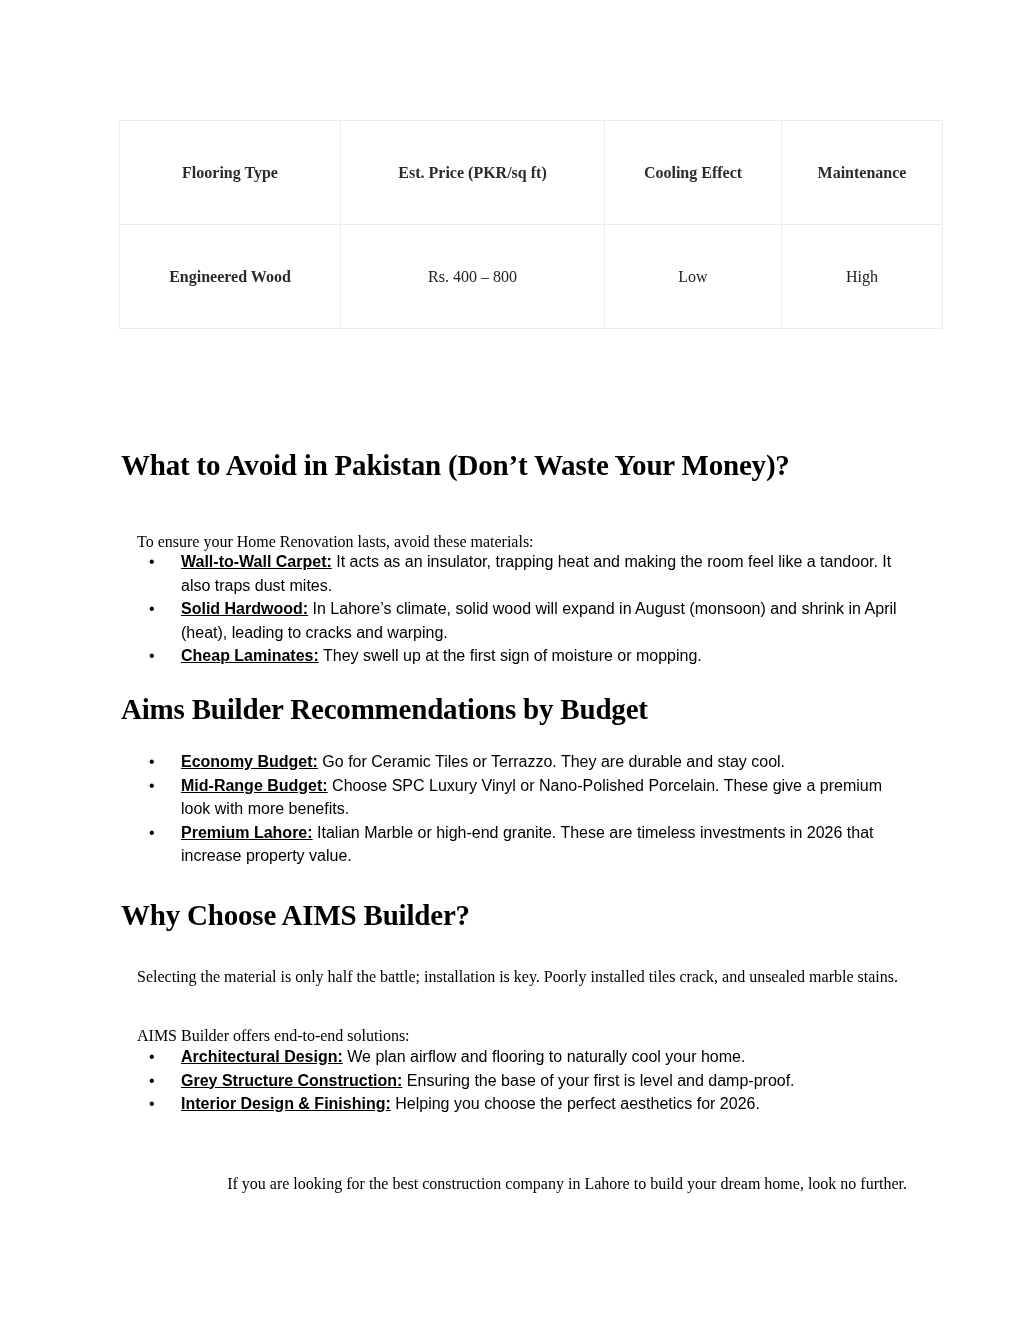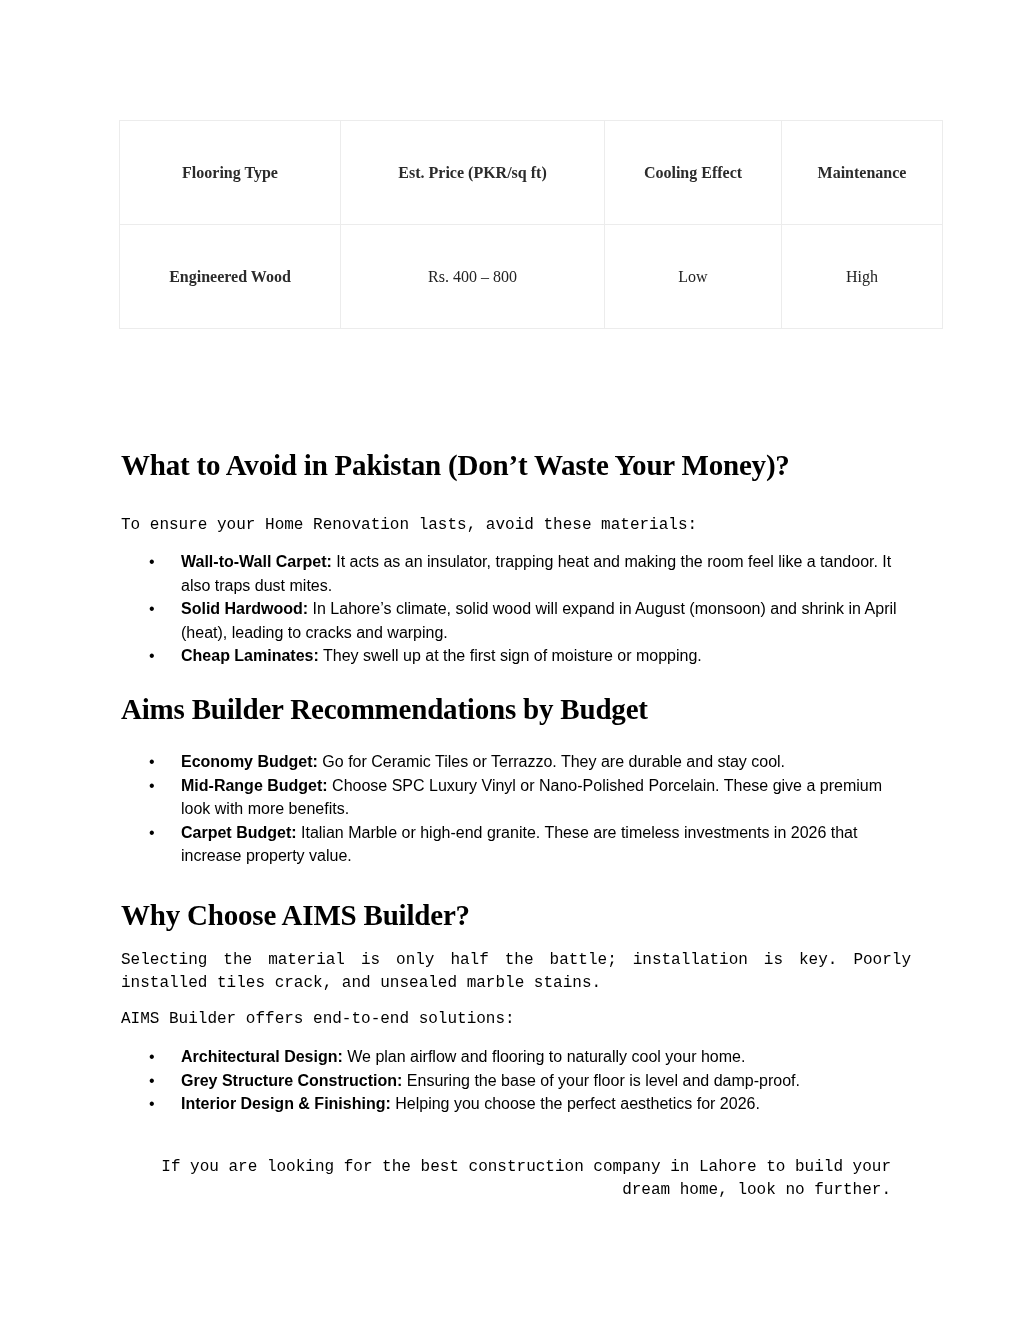--- a/index.html
+++ b/index.html
@@ -19,34 +19,34 @@
     table.flooring th { font-weight: bold; color: #2b2b2b; }
     table.flooring td.first { font-weight: bold; color: #2b2b2b; }
     col.c1 { width: 221px; } col.c2 { width: 264px; } col.c3 { width: 177px; } col.c4 { width: 161px; }
 
     h2 {
       position: absolute; left: 121px; margin: 0;
       font-family: "Liberation Serif", "DejaVu Serif", serif;
       font-weight: bold; font-size: 29px; color: #000; letter-spacing: -0.2px;
     }
     p.body {
-      position: absolute; left: 121px; margin: 0; width: 790px;
-      font-family: Liberation Mono, monospace;
+      position: absolute; left: 121px; margin: 16px; width: 790px;
+      font-family: Liberation Serif, serif;
       font-size: 16px; line-height: 23px; color: #000;
       text-align: justify;
     }
     ul.blist {
       position: absolute; left: 121px; margin: 0; padding: 0; list-style: none;
       width: 790px;
       font-family: "Liberation Sans", "DejaVu Sans", sans-serif;
       font-size: 16px; line-height: 23.5px; color: #000;
     }
     ul.blist li { position: relative; padding-left: 60px; }
     ul.blist li .bullet { position: absolute; left: 28px; top: 0; font-size: 16px; }
-    ul.blist li b { font-weight: bold; }
+    ul.blist li b { font-weight: bold; text-decoration: underline; }
   </style>
 </head>
 <body>
 
 <div class="page">
 
   <table class="flooring">
     <colgroup>
         <col class="c1">
         <col class="c2">
@@ -74,26 +74,26 @@
   <ul class="blist" style="top:550px;">
     <li><span class="bullet">•</span><b>Wall-to-Wall Carpet:</b><span> It acts as an insulator, trapping heat and making the room feel like a tandoor. It also traps dust mites.</span></li>
     <li><span class="bullet">•</span><b>Solid Hardwood:</b><span> In Lahore’s climate, solid wood will expand in August (monsoon) and shrink in April (heat), leading to cracks and warping.</span></li>
     <li><span class="bullet">•</span><b>Cheap Laminates:</b><span> They swell up at the first sign of moisture or mopping.</span></li>
   </ul>
 
   <h2 style="top:693px;">Aims Builder Recommendations by Budget</h2>
   <ul class="blist" style="top:750px;">
     <li><span class="bullet">•</span><b>Economy Budget:</b><span> Go for Ceramic Tiles or Terrazzo. They are durable and stay cool.</span></li>
     <li><span class="bullet">•</span><b>Mid-Range Budget:</b><span> Choose SPC Luxury Vinyl or Nano-Polished Porcelain. These give a premium look with more benefits.</span></li>
-    <li><span class="bullet">•</span><b>Carpet Budget:</b><span> Italian Marble or high-end granite. These are timeless investments in 2026 that increase property value.</span></li>
+    <li><span class="bullet">•</span><b>Premium Lahore:</b><span> Italian Marble or high-end granite. These are timeless investments in 2026 that increase property value.</span></li>
   </ul>
 
   <h2 style="top:899px;">Why Choose AIMS Builder?</h2>
   <p class="body" style="top:949px;">Selecting the material is only half the battle; installation is key. Poorly installed tiles crack, and unsealed marble stains.</p>
   <p class="body" style="top:1008px;">AIMS Builder offers end-to-end solutions:</p>
   <ul class="blist" style="top:1045px;">
     <li><span class="bullet">•</span><b>Architectural Design:</b><span> We plan airflow and flooring to naturally cool your home.</span></li>
-    <li><span class="bullet">•</span><b>Grey Structure Construction:</b><span> Ensuring the base of your floor is level and damp-proof.</span></li>
+    <li><span class="bullet">•</span><b>Grey Structure Construction:</b><span> Ensuring the base of your first is level and damp-proof.</span></li>
     <li><span class="bullet">•</span><b>Interior Design &amp; Finishing:</b><span> Helping you choose the perfect aesthetics for 2026.</span></li>
   </ul>
   <p class="body" style="top:1156px; text-align:right; width:770px;">If you are looking for the best construction company in Lahore to build your dream home, look no further.</p>
 
 </div>
 
 </body></html>

